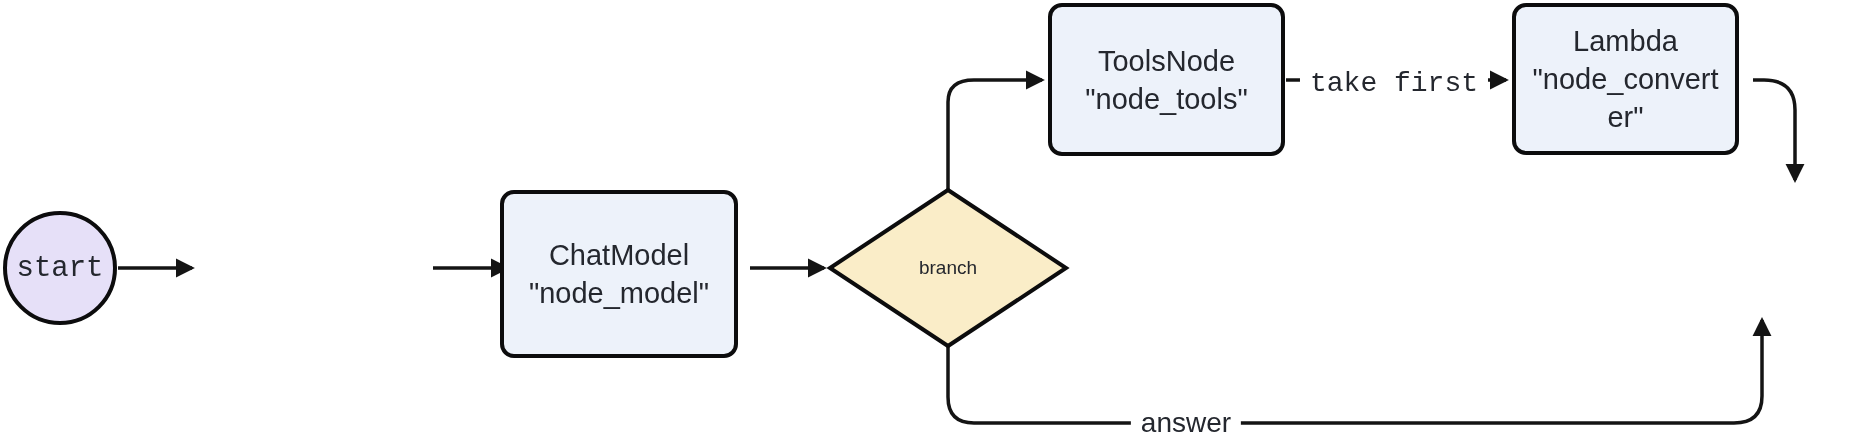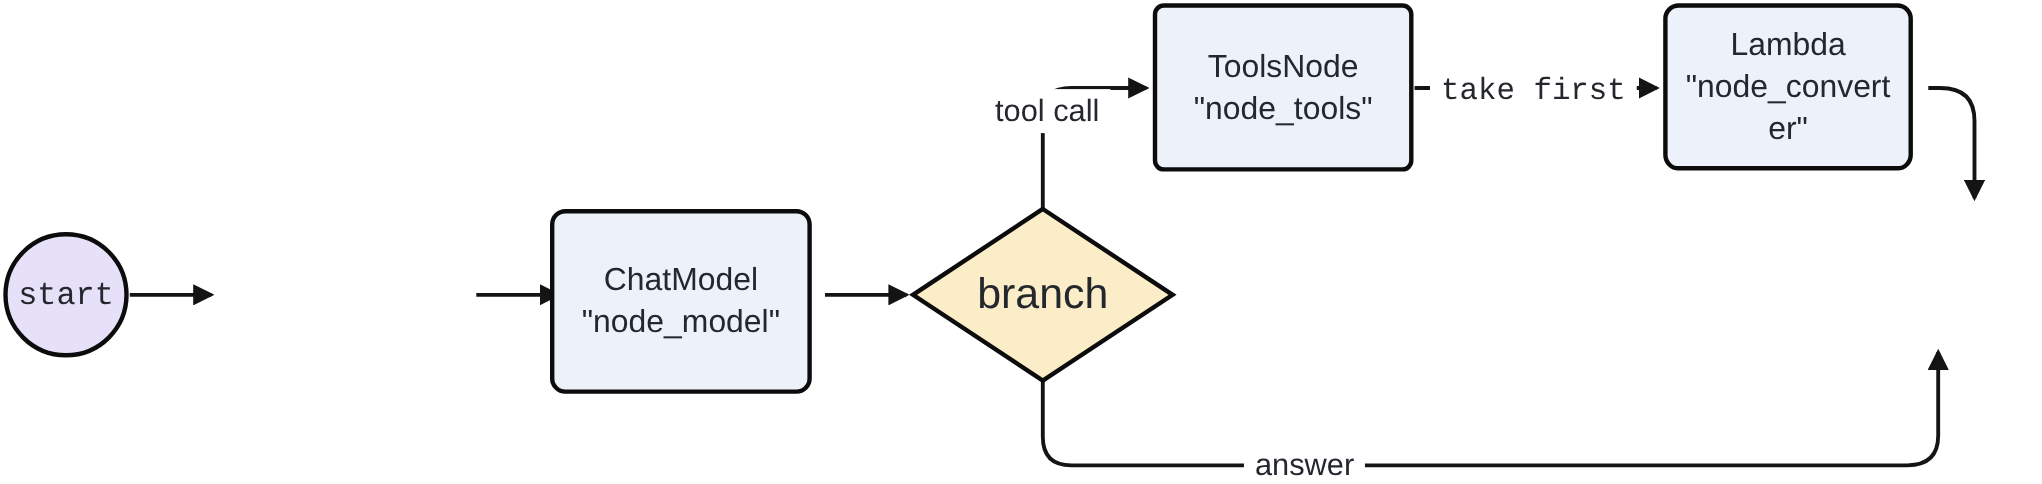--- a/index.html
+++ b/index.html
@@ -55,21 +55,21 @@
     align-items: center;
     justify-content: center;
     font-size: 29px;
     color: var(--text, #24272e);
   }
   .diamond-label {
     position: absolute;
     display: flex;
     align-items: center;
     justify-content: center;
-    font-size: 39px;
+    font-size: 19px;
     color: var(--text, #24272e);
     pointer-events: none;
   }
   .edge-label {
     position: absolute;
     transform: translate(-50%, -50%);
     background: var(--label_bg, #fff);
     padding: 4px 10px;
     font-size: 28px;
     line-height: 32px;
@@ -105,29 +105,28 @@
   </div>
 
 
   <div class="node-box" style="left:500px; top:190px; width:238px; height:168px;text-align:center;">
     <div>ChatModel</div>
     <div>"node_model"</div>
   </div>
 
   <div class="diamond-label" style="left:830px; top:192px; width:236px; height:152px;">branch</div>
 
-  <div class="node-box" style="left:1048px; top:3px; width:237px; height:153px;border-radius:10px;">
+  <div class="node-box" style="left:1048px; top:3px; width:237px; height:153px;">
     <div>ToolsNode</div>
     <div>"node_tools"</div>
   </div>
 
   <div class="node-box" style="left:1512px; top:3px; width:227px; height:152px;">
     <div>Lambda</div>
     <div>"node_convert</div>
     <div>er"</div>
   </div>
 
 
-  <div class="edge-label" style="left:952px; top:101px;">tool call</div>
   <div class="edge-label" style="left:1394px; top:84px;font-family:Liberation Mono, monospace;">take first</div>
   <div class="edge-label" style="left:1186px; top:423px;">answer</div>
 
 </div>
 
 </body></html>

